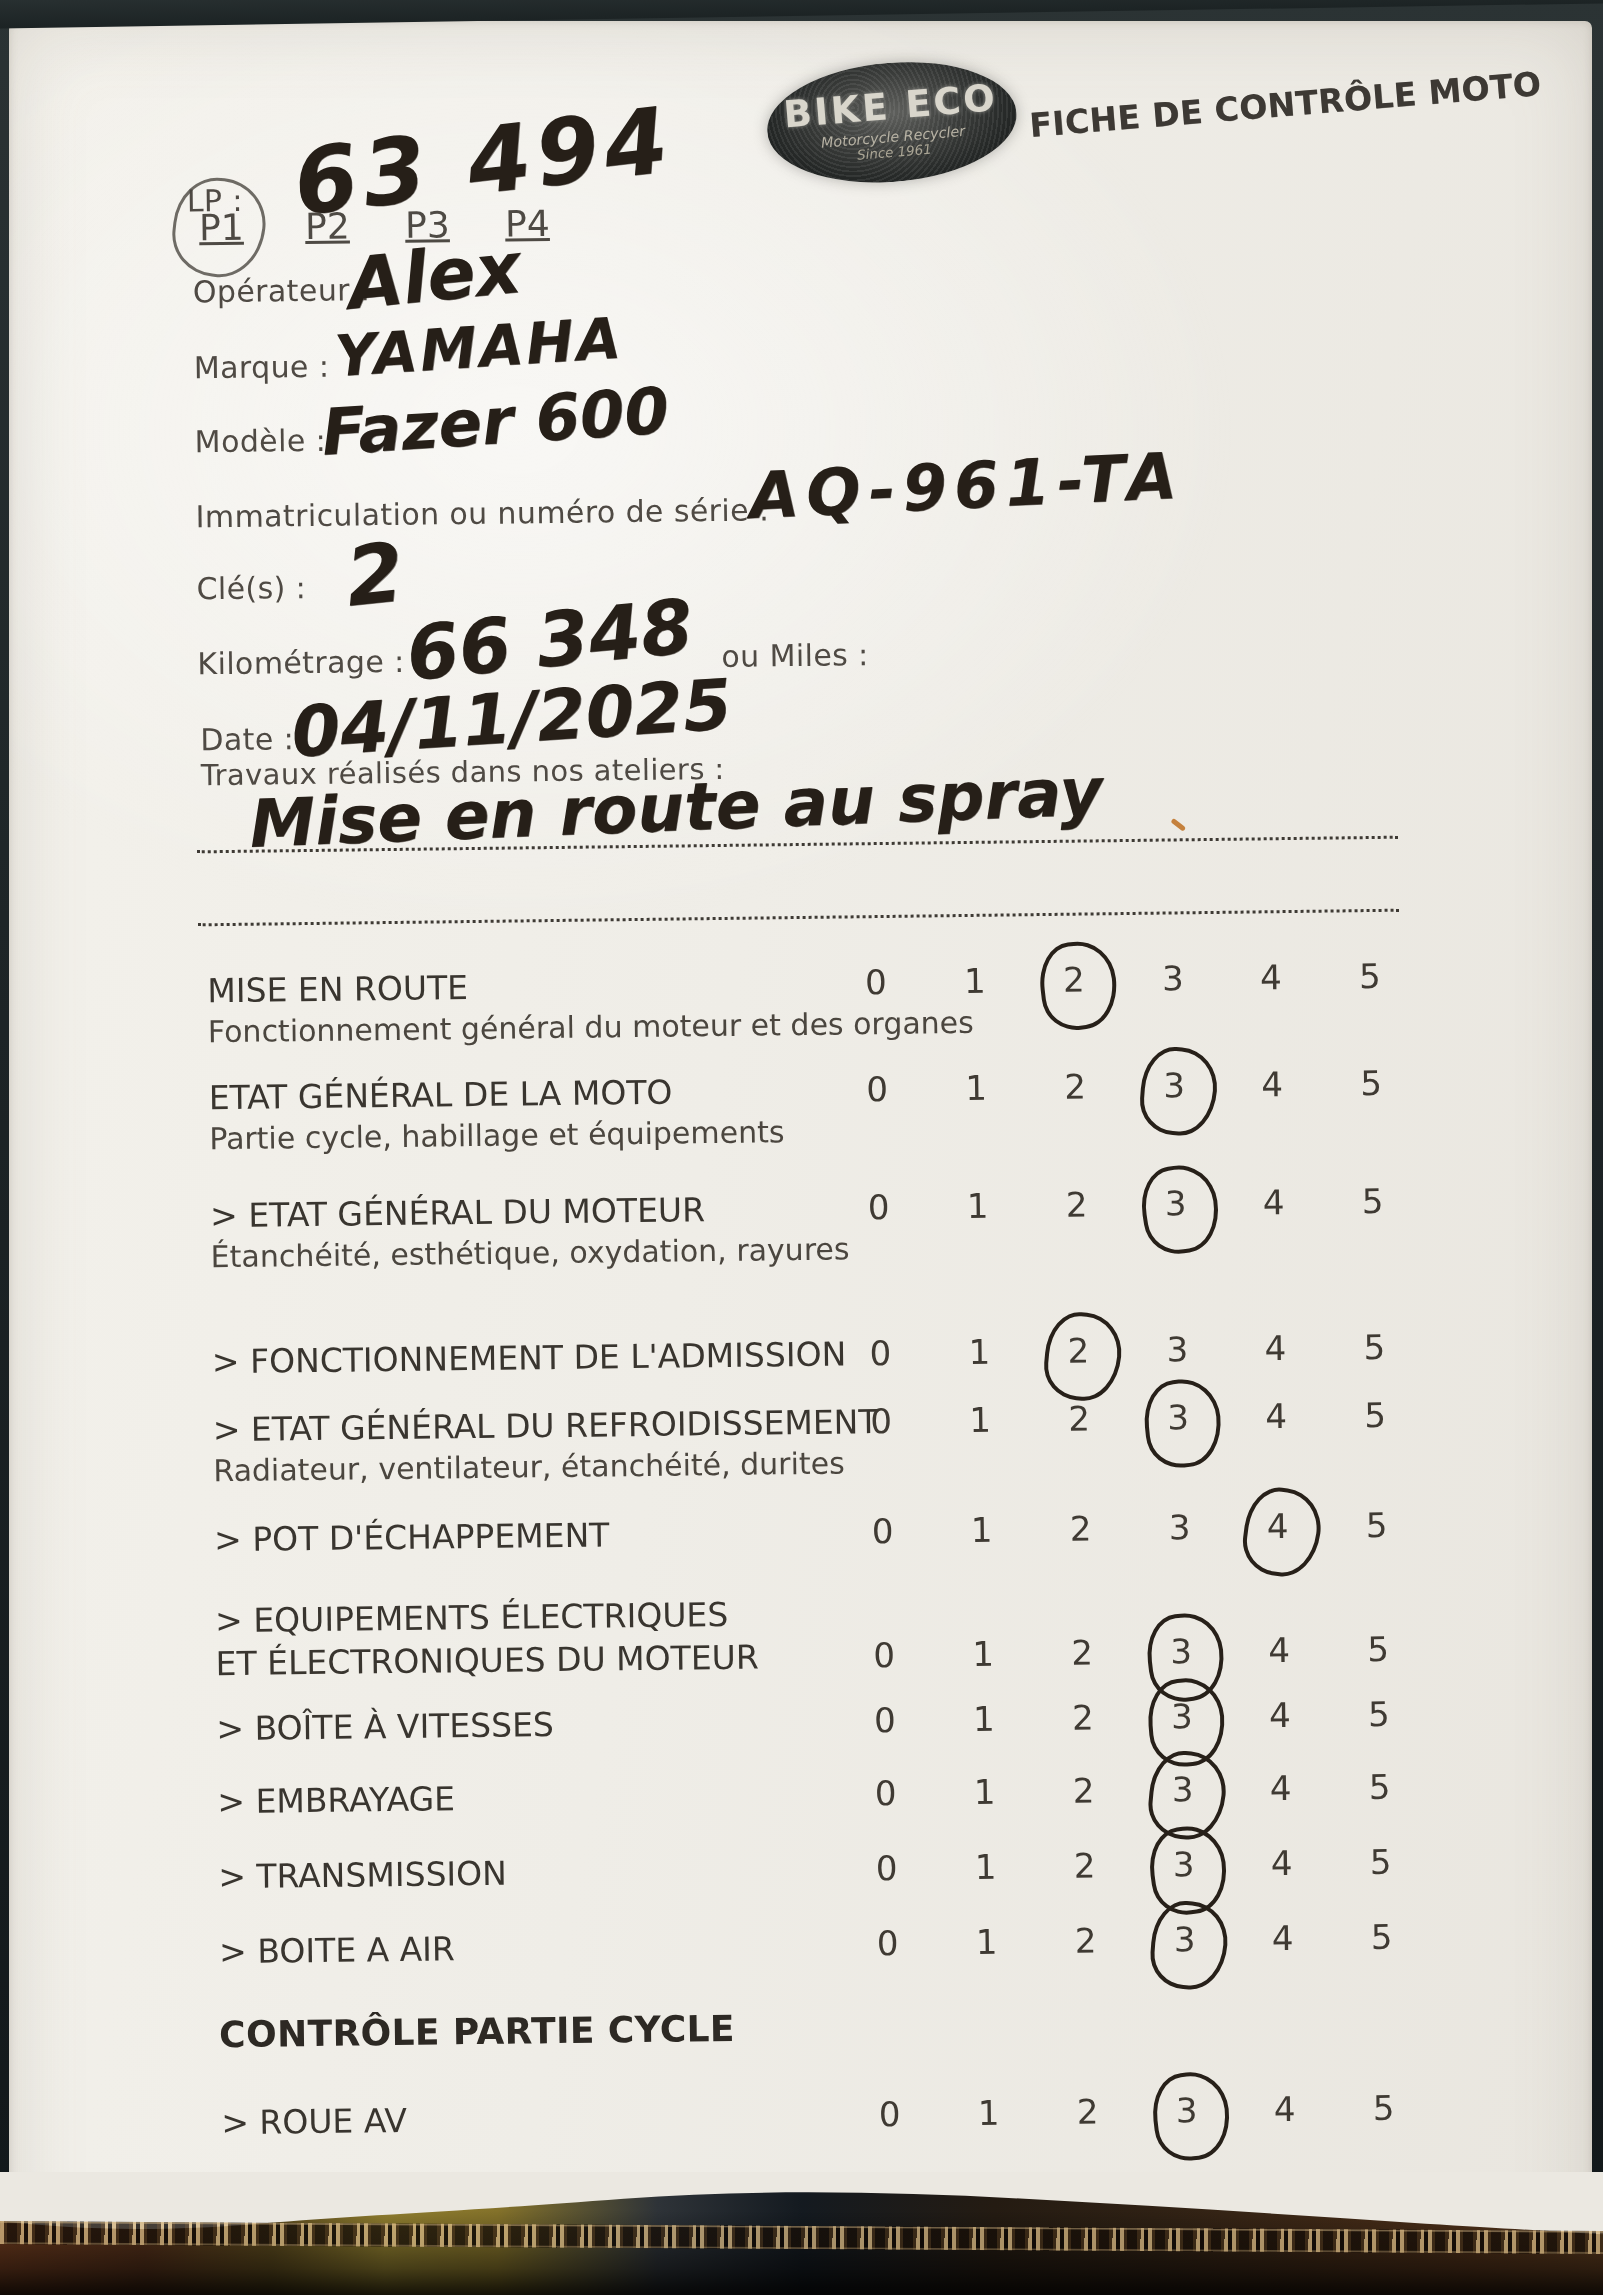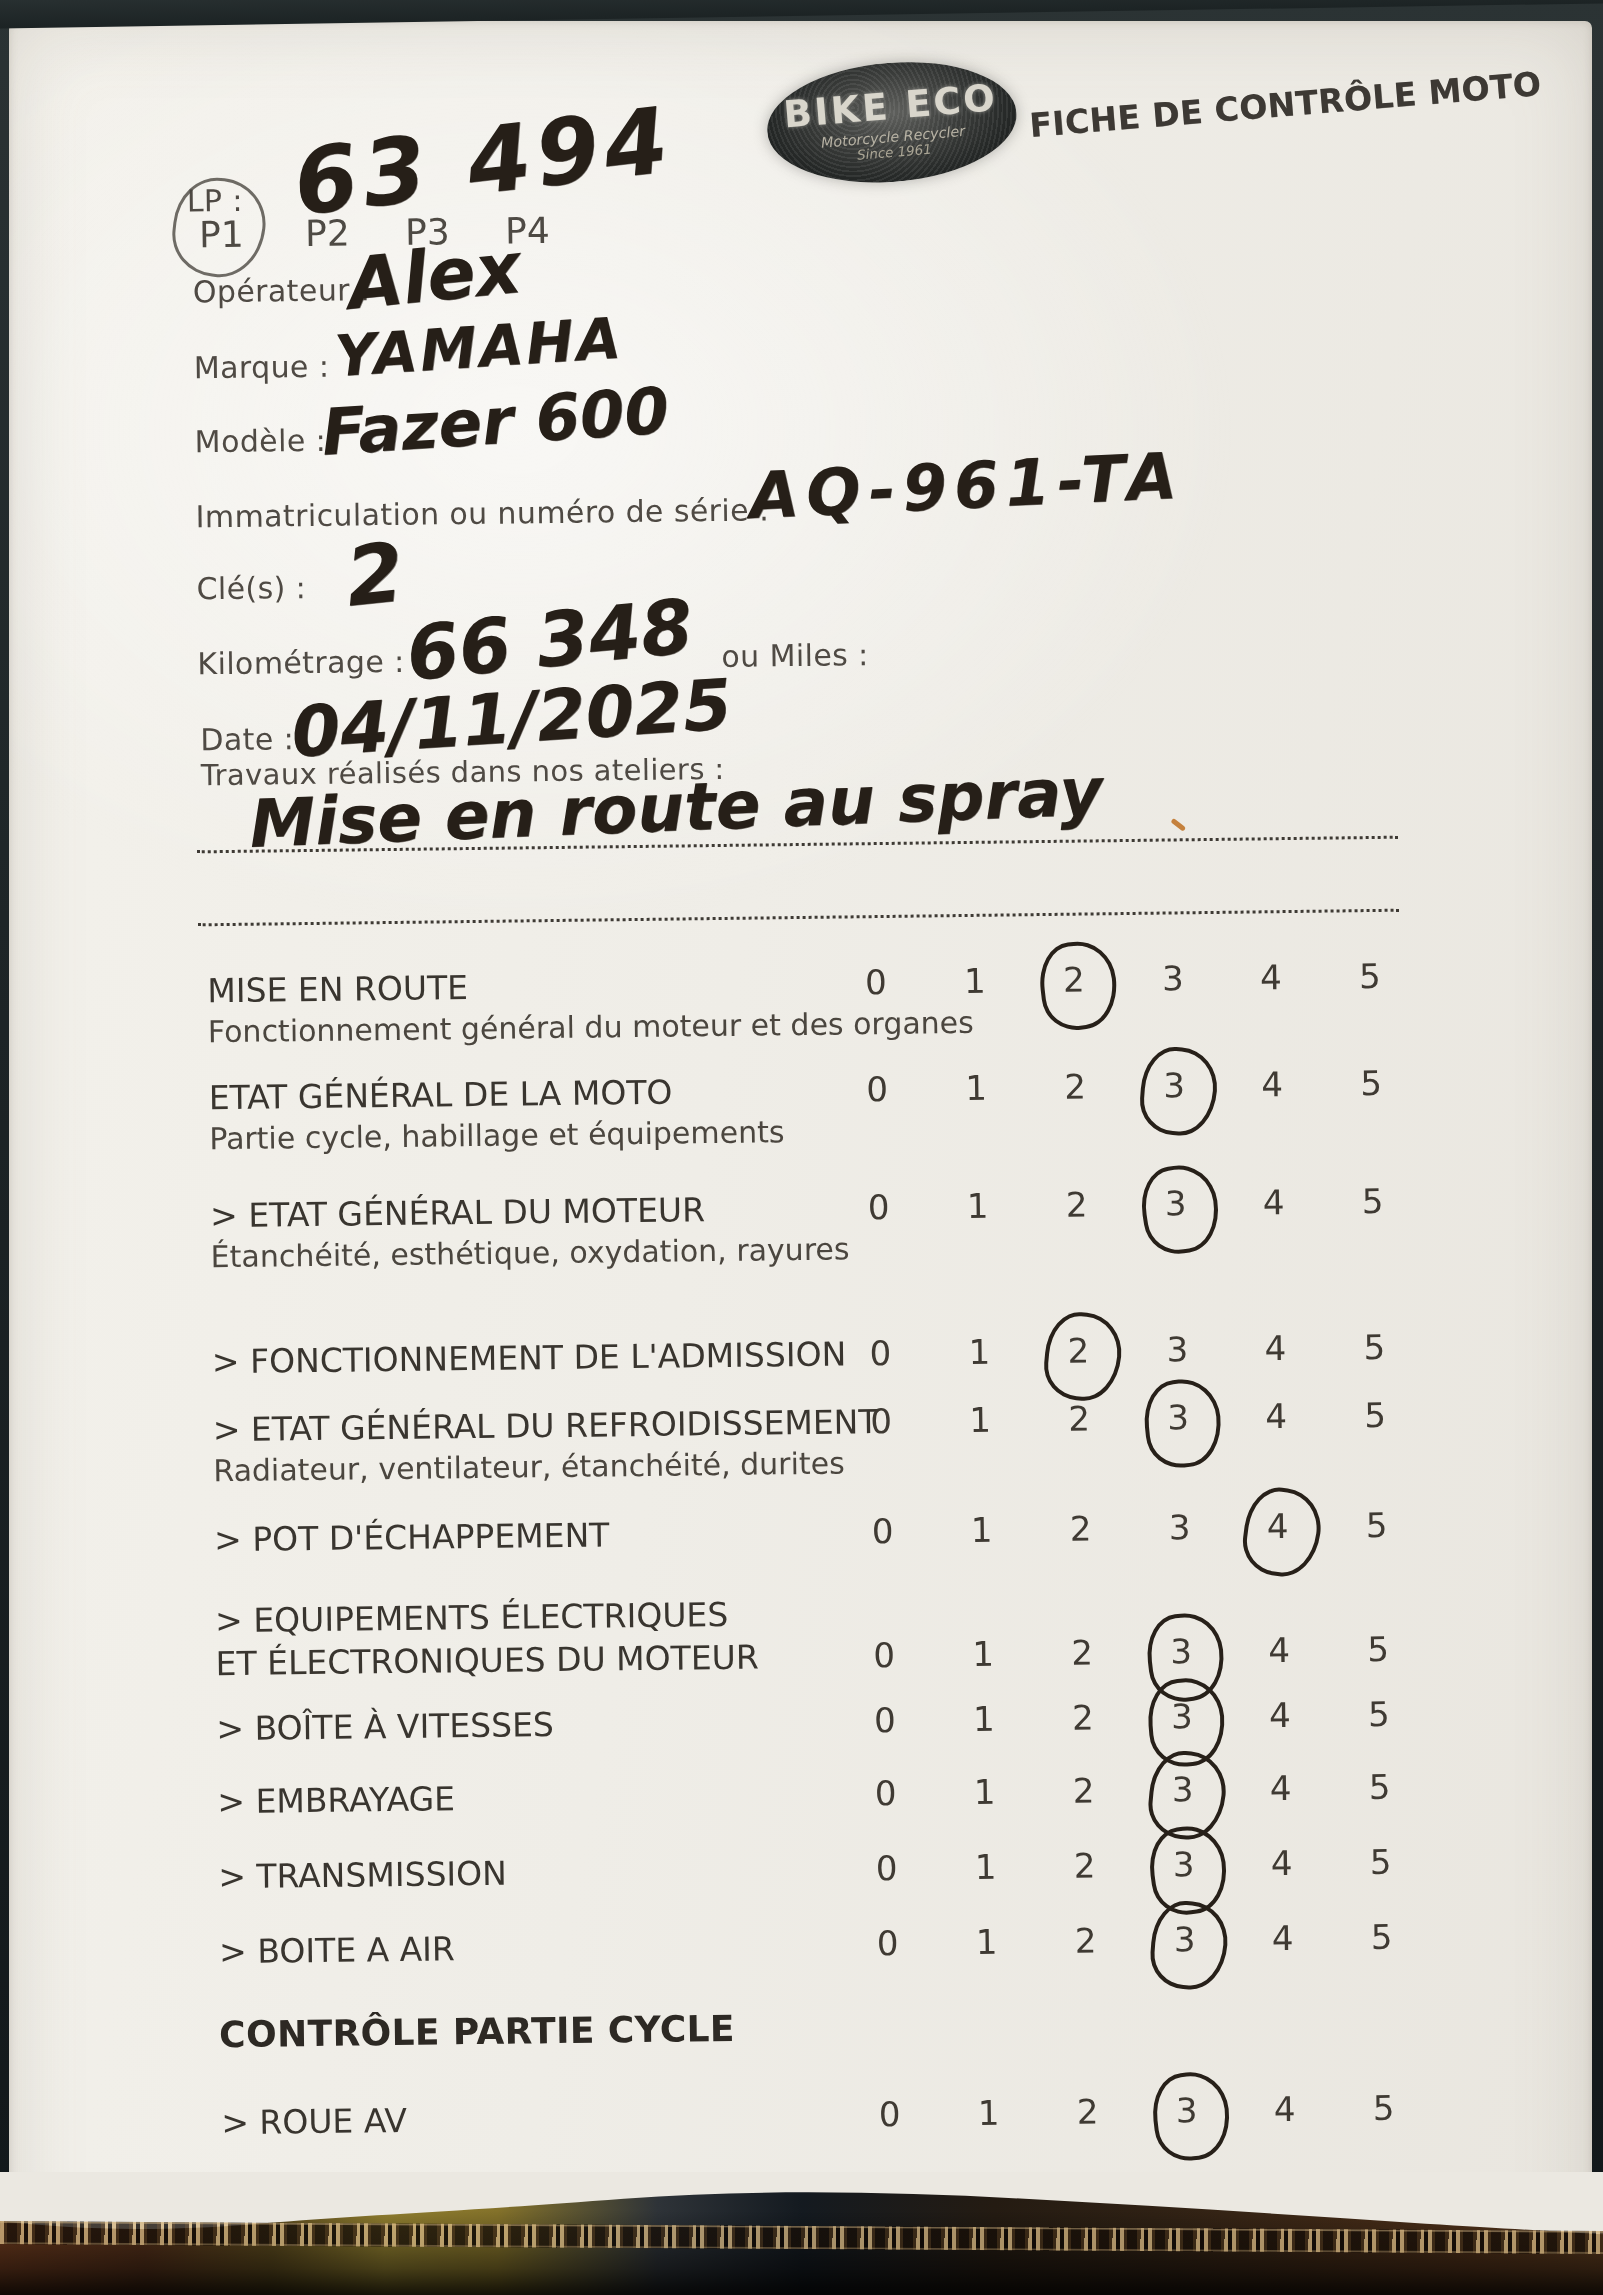--- a/index.html
+++ b/index.html
@@ -38,21 +38,21 @@
   .logo .l3{font-size:13.4px;font-style:italic;color:#aaa595;}
   .title{
     position:absolute;left:1041px;top:91px;font-size:33px;font-weight:700;letter-spacing:0.4px;
     color:#3d3934;transform:rotate(-4deg);white-space:nowrap;text-shadow:0.3px 0.3px 0 rgba(60,55,50,0.5);
   }
 
   
   .lbl{position:absolute;font-size:30px;color:#4f4a44;white-space:nowrap;letter-spacing:0.4px;}
   .hw{position:absolute;font-style:italic;font-weight:600;color:#261f18;white-space:nowrap;
       text-shadow:0.5px 0.5px 0 rgba(35,28,22,0.55);}
-  .pitem{position:absolute;top:207px;font-size:36px;color:#4e4a44;}
+  .pitem{position:absolute;top:200px;font-size:36px;color:#4e4a44;text-decoration:underline;}
   .p1-circle{position:absolute;left:184px;top:171px;width:86px;height:93px;
       border:3.6px solid rgba(72,68,62,0.78);border-radius:48% 52% 50% 50%/52% 48% 56% 44%;
       transform:rotate(7deg);}
   .dotline{position:absolute;left:200px;width:1201px;border-bottom:3.6px dotted #3e3a34;height:0;}
   .speck{position:absolute;left:1174px;top:827px;width:16px;height:4.5px;background:#c0762a;
       transform:rotate(38deg);border-radius:2.7px;opacity:0.9;}
 
   
   .rrow{position:absolute;left:209px;width:1248px;height:134px;}
   .rlabel{position:absolute;left:0;top:0;font-size:33px;line-height:43px;color:#39352f;white-space:nowrap;}

